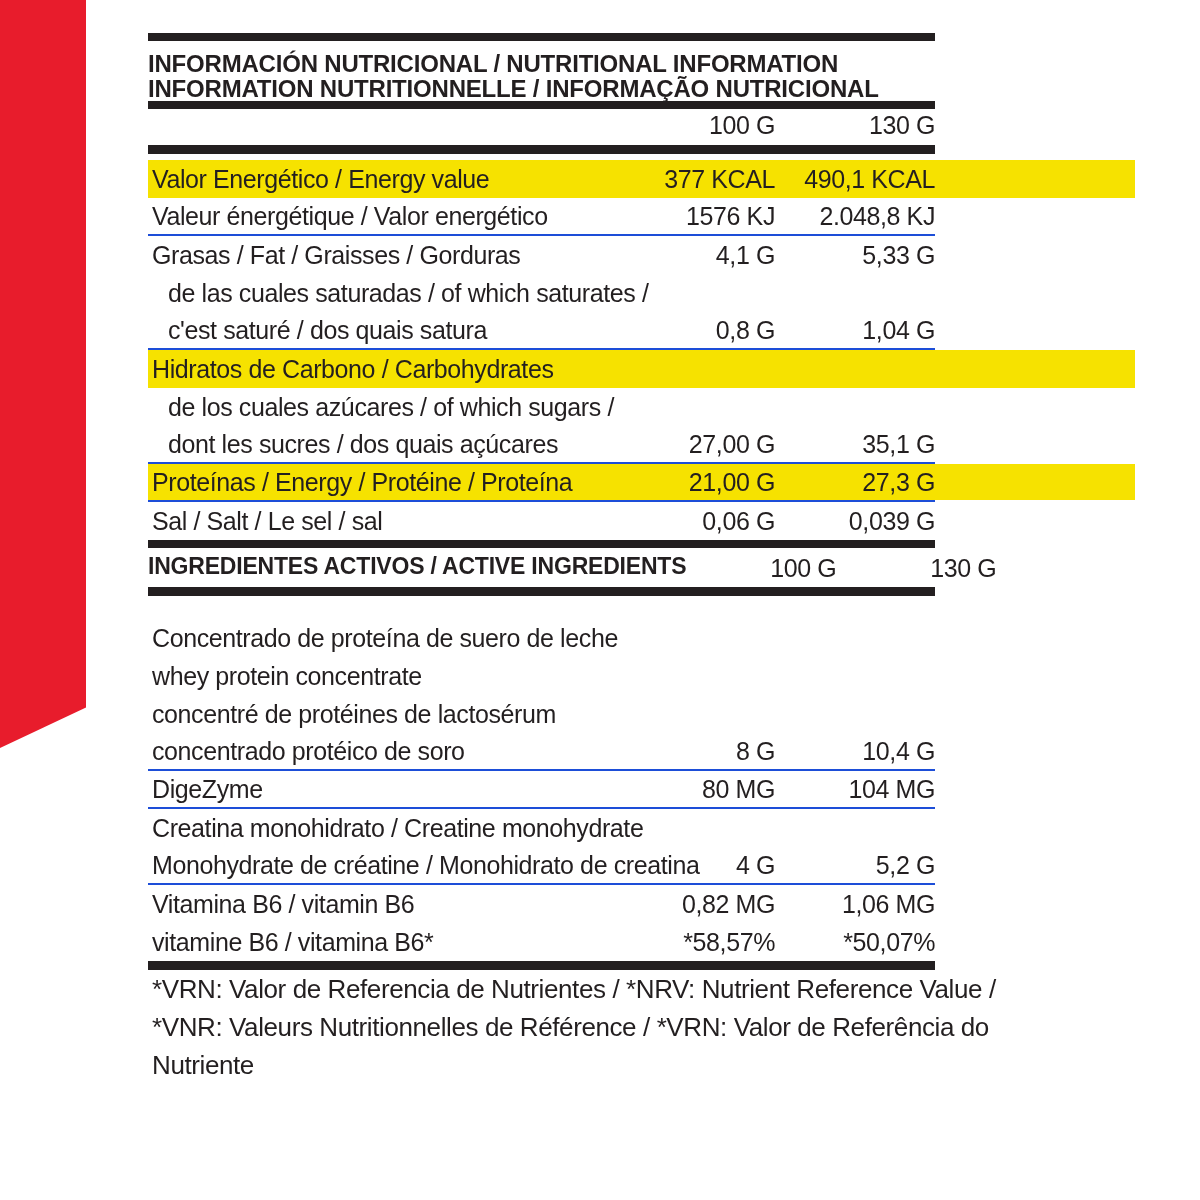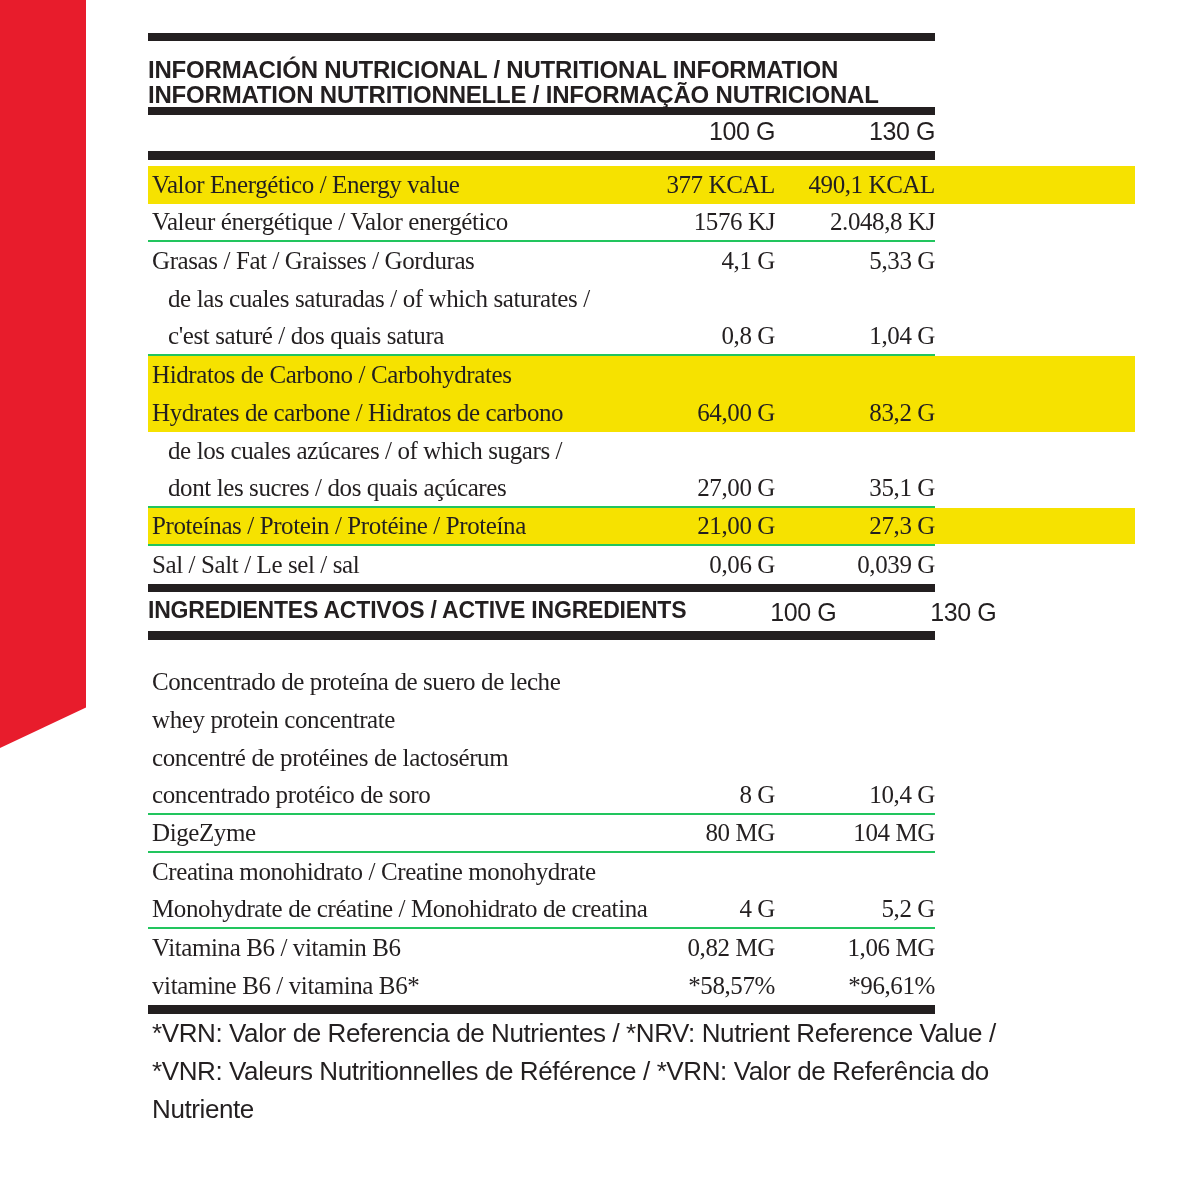--- a/index.html
+++ b/index.html
@@ -11,41 +11,41 @@
     position:absolute;left:0;top:0;width:86px;height:748px;
     background:#e81c2c;
     clip-path:polygon(0 0,100% 0,100% 94.6%,0 100%);
   }
   .sheet{
     position:absolute;left:148px;top:33px;width:787px;
   }
   .bar{height:8px;background:#231f20;}
   .bar.thick{height:9px;}
   .tbl-title{
-    margin-top:16px;
+    margin-top:10px;
     font-weight:700;font-size:24px;line-height:25px;letter-spacing:-0.2px;
     font-stretch:condensed;white-space:nowrap;
   }
   .tbl-title .line{display:block;}
   .colhead{
     display:flex;align-items:flex-end;height:36px;padding-bottom:5px;box-sizing:border-box;
     font-size:25px;letter-spacing:-0.4px;font-stretch:condensed;
   }
   .colhead .spacer{flex:1;}
   .v1{width:150px;text-align:right;flex:none;}
   .v2{width:160px;text-align:right;flex:none;}
-  .rows{margin-top:6px;font-family:Liberation Serif, serif;}
+  .rows{margin-top:6px;}
   .row{
     position:relative;z-index:0;display:flex;align-items:center;height:38px;
     padding-left:4px;box-sizing:border-box;
     font-size:25px;letter-spacing:-0.4px;font-stretch:condensed;white-space:nowrap;
   }
   .row .lbl{flex:1;min-width:0;overflow:visible;}
   .row.indent{padding-left:20px;}
-  .row.sep{border-bottom:2px solid #22c55e;}
+  .row.sep{border-bottom:2px solid #1d4ed8;}
   .row.hl::before{
     content:"";position:absolute;z-index:-1;left:0;top:0;bottom:0;width:987px;
     background:#f6e200;
   }
   .sec2-head{
     display:flex;align-items:flex-start;margin-top:6px;padding-bottom:3px;
   }
   .sec2-head .titles{
     flex:1;font-weight:700;font-size:23px;line-height:24px;letter-spacing:-0.2px;
     font-stretch:condensed;white-space:nowrap;
@@ -109,37 +109,32 @@
       <div class="row indent sep">
     <span class="lbl">c'est saturé / dos quais satura</span>
     <span class="v1">0,8 G</span>
     <span class="v2">1,04 G</span>
   </div>
       <div class="row hl">
     <span class="lbl">Hidratos de Carbono / Carbohydrates</span>
     <span class="v1"></span>
     <span class="v2"></span>
   </div>
-      <div class="row hl">
-    <span class="lbl">Hydrates de carbone / Hidratos de carbono</span>
-    <span class="v1">64,00 G</span>
-    <span class="v2">83,2 G</span>
-  </div>
       <div class="row indent">
     <span class="lbl">de los cuales azúcares / of which sugars /</span>
     <span class="v1"></span>
     <span class="v2"></span>
   </div>
       <div class="row indent sep">
     <span class="lbl">dont les sucres /  dos quais açúcares</span>
     <span class="v1">27,00 G</span>
     <span class="v2">35,1 G</span>
   </div>
       <div class="row hl sep">
-    <span class="lbl">Proteínas / Protein / Protéine  / Proteína</span>
+    <span class="lbl">Proteínas / Energy / Protéine  / Proteína</span>
     <span class="v1">21,00 G</span>
     <span class="v2">27,3 G</span>
   </div>
       <div class="row">
     <span class="lbl">Sal / Salt / Le sel  / sal</span>
     <span class="v1">0,06 G</span>
     <span class="v2">0,039 G</span>
   </div>
     </div>
 
@@ -192,21 +187,21 @@
     <span class="v2">5,2 G</span>
   </div>
       <div class="row">
     <span class="lbl">Vitamina B6 / vitamin B6</span>
     <span class="v1">0,82 MG</span>
     <span class="v2">1,06 MG</span>
   </div>
       <div class="row">
     <span class="lbl">vitamine B6 / vitamina B6*</span>
     <span class="v1">*58,57%</span>
-    <span class="v2">*96,61%</span>
+    <span class="v2">*50,07%</span>
   </div>
     </div>
 
   <div class="bar thick"></div>
 
   <div class="footnote">
     <span class="line">*VRN: Valor de Referencia de Nutrientes / *NRV: Nutrient Reference Value /</span>
     <span class="line">*VNR: Valeurs Nutritionnelles de Référence / *VRN: Valor de Referência do</span>
     <span class="line">Nutriente</span>
   </div>

